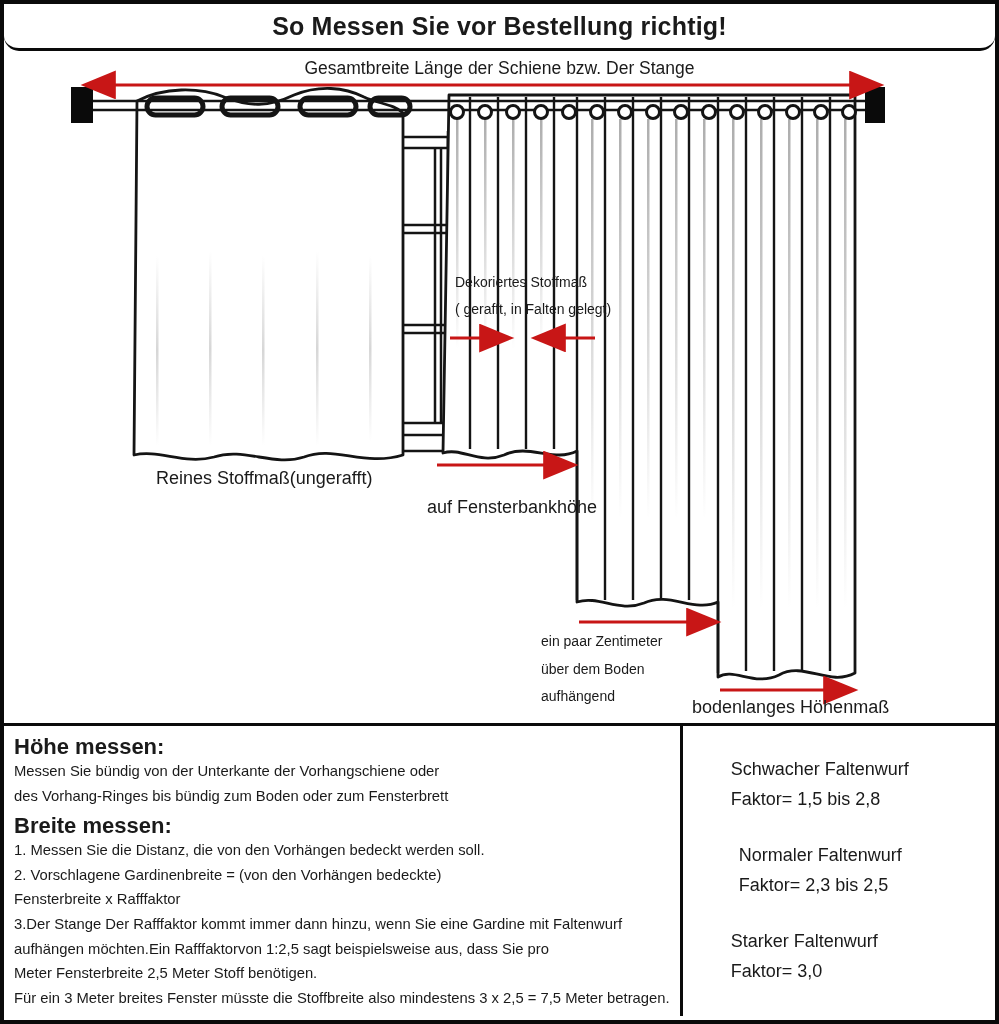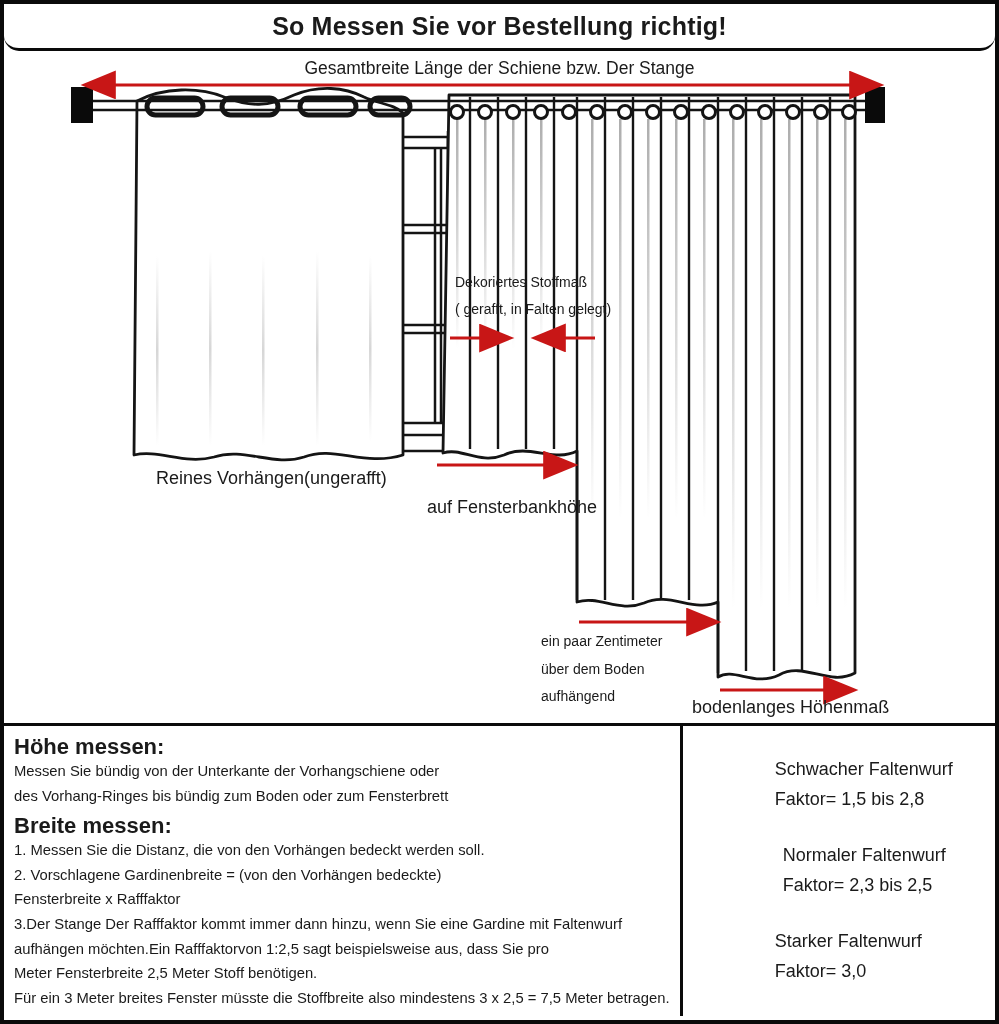--- a/index.html
+++ b/index.html
@@ -17,21 +17,21 @@
   .diagram{position:relative; height:672px; width:991px;text-decoration:underline;}
   .diagram svg{position:absolute; left:0; top:0;}
   .dlabel{position:absolute; font-size:18px; white-space:nowrap;}
   .subtitle{
     position:absolute; top:7px; left:0; right:0; text-align:center;
     font-size:17.5px; white-space:nowrap;
   }
   .dekor{position:absolute; left:451px; top:218px; font-size:14px; line-height:27px; white-space:nowrap;}
   .paar{position:absolute; left:537px; top:577px; font-size:14px; line-height:27.5px; white-space:nowrap;}
   .bottom{
-    display:flex; border-top:3px solid #0a0a0a; height:293px; box-sizing:border-box;gap:44px;
+    display:flex; border-top:3px solid #0a0a0a; height:293px; box-sizing:border-box;
   }
   .bl{
     flex:0 0 669px; box-sizing:border-box; border-right:3px solid #0a0a0a;
     padding:8px 10px 0 10px;
   }
   .bl .h{font-size:22px; font-weight:bold; margin:0 0 4px 0; line-height:26px;}
   .bl .h2{margin-top:3px;}
   .bl .tl{font-size:14.8px; line-height:15px; margin:0 0 9.6px 0; white-space:nowrap;}
   .br{position:relative; flex:1;}
   .factor-entry{position:absolute; left:48px; font-size:18px; line-height:30px; white-space:nowrap;}
@@ -177,21 +177,21 @@
       </g>
     </svg>
 
     <div class="subtitle">Gesamtbreite Länge der Schiene bzw. Der Stange</div>
 
     <div class="dekor">
       <div>Dekoriertes Stoffmaß</div>
       <div>( gerafft, in Falten gelegt)</div>
     </div>
 
-    <div class="dlabel" style="left:152px; top:417px;">Reines Vorhängen(ungerafft)</div>
+    <div class="dlabel" style="left:152px; top:417px;">Reines Stoffmaß(ungerafft)</div>
 
     <div class="dlabel" style="left:423px; top:446px;">auf Fensterbankhöhe</div>
 
     <div class="paar">
       <div>ein paar Zentimeter</div>
       <div>über dem Boden</div>
       <div>aufhängend</div>
     </div>
 
     <div class="dlabel" style="left:688px; top:646px;">bodenlanges Höhenmaß</div>

